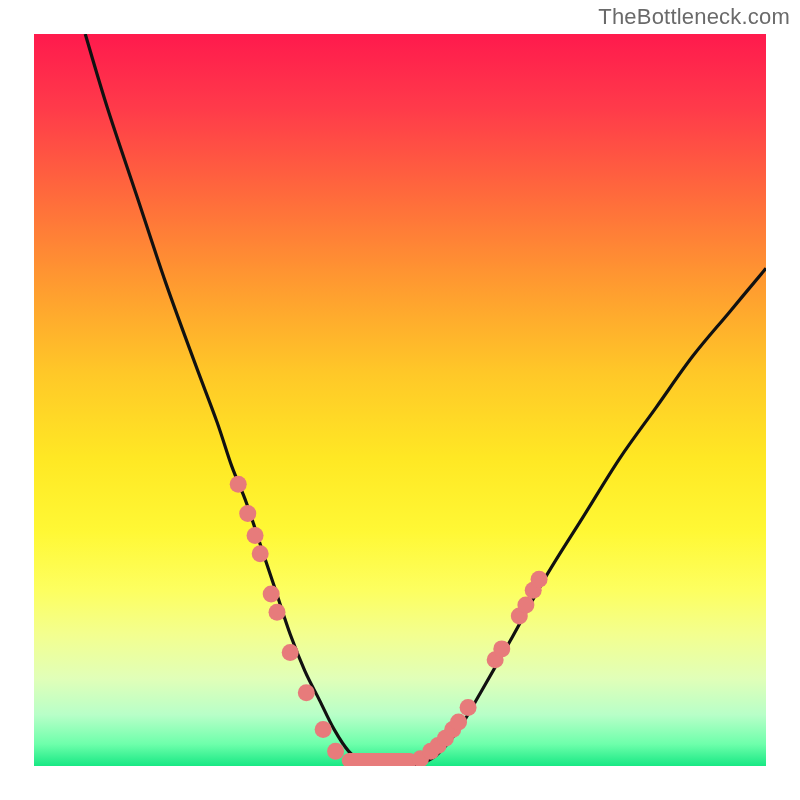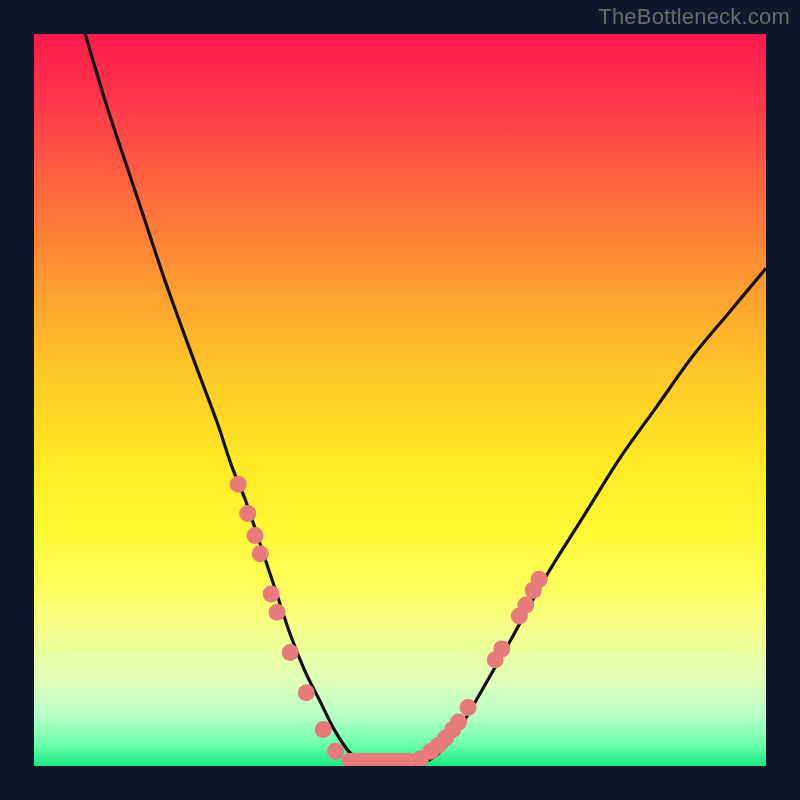--- a/index.html
+++ b/index.html
@@ -10,21 +10,21 @@
     background: #000;
     overflow: hidden;
     font-family: Arial, sans-serif;
   }
   .frame {
     position: absolute;
     left: 0;
     top: 0;
     width: 800px;
     height: 800px;
-    background: #0f172a;
+    background: #ffffff;
   }
   .plot {
     position: absolute;
     left: 34px;
     top: 34px;
     width: 732px;
     height: 732px;
     overflow: hidden;
   }
   .gradient {

